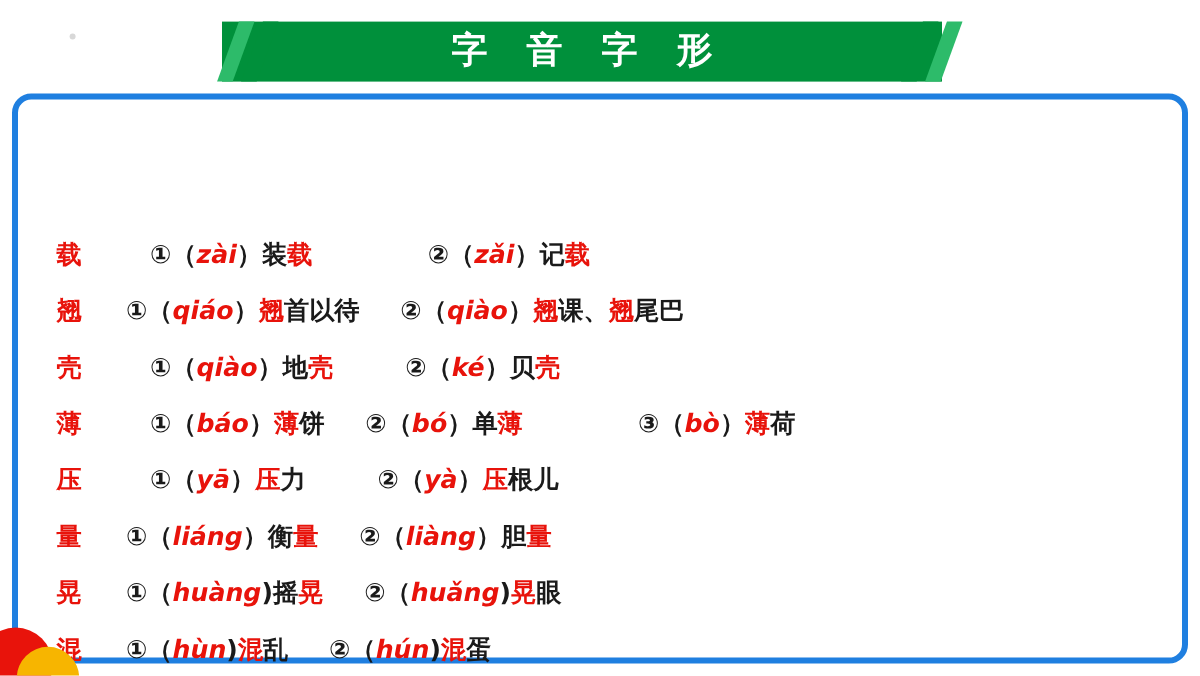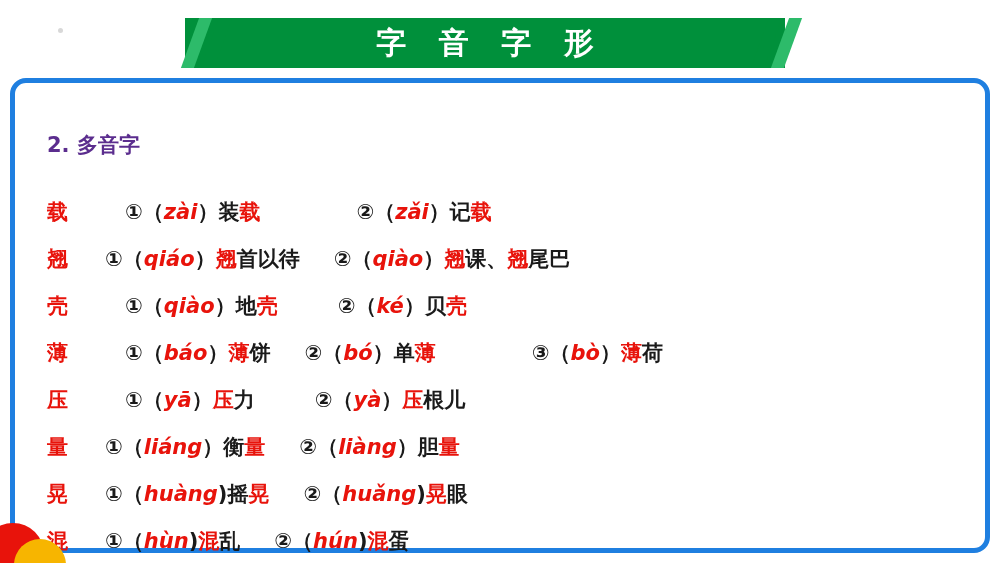--- a/index.html
+++ b/index.html
@@ -179,21 +179,20 @@
     <div class="slash light s1"></div>
     <div class="slash s2"></div>
     <div class="slash s3"></div>
     <div class="slash light s4"></div>
     <div class="banner-title">字 音 字 形</div>
   </div>
 
   <div class="tick"></div>
 
   <div class="frame">
-    <div class="section-title">2. 多音字</div>
     <div class="rows">
         <div class="row"><span class="hz">载</span><span class="sp-md"></span><span class="entry"><span class="num">①</span><span class="par">（</span><span class="pinyin">zài</span><span class="par">）</span><span class="word"><span class="k">装</span><span class="r">载</span></span></span><span class="sp-xl"></span><span class="entry"><span class="num">②</span><span class="par">（</span><span class="pinyin">zǎi</span><span class="par">）</span><span class="word"><span class="k">记</span><span class="r">载</span></span></span></div>
         <div class="row"><span class="hz">翘</span><span class="sp-sm"></span><span class="entry"><span class="num">①</span><span class="par">（</span><span class="pinyin">qiáo</span><span class="par">）</span><span class="word"><span class="r">翘</span><span class="k">首以待</span></span></span><span class="sp-md"></span><span class="entry"><span class="num">②</span><span class="par">（</span><span class="pinyin">qiào</span><span class="par">）</span><span class="word"><span class="r">翘</span><span class="k">课、</span><span class="r">翘</span><span class="k">尾巴</span></span></span></div>
         <div class="row"><span class="hz">壳</span><span class="sp-md"></span><span class="entry"><span class="num">①</span><span class="par">（</span><span class="pinyin">qiào</span><span class="par">）</span><span class="word"><span class="k">地</span><span class="r">壳</span></span></span><span class="sp-lg"></span><span class="entry"><span class="num">②</span><span class="par">（</span><span class="pinyin">ké</span><span class="par">）</span><span class="word"><span class="k">贝</span><span class="r">壳</span></span></span></div>
         <div class="row"><span class="hz">薄</span><span class="sp-md"></span><span class="entry"><span class="num">①</span><span class="par">（</span><span class="pinyin">báo</span><span class="par">）</span><span class="word"><span class="r">薄</span><span class="k">饼</span></span></span><span class="sp-md"></span><span class="entry"><span class="num">②</span><span class="par">（</span><span class="pinyin">bó</span><span class="par">）</span><span class="word"><span class="k">单</span><span class="r">薄</span></span></span><span class="sp-xl"></span><span class="entry"><span class="num">③</span><span class="par">（</span><span class="pinyin">bò</span><span class="par">）</span><span class="word"><span class="r">薄</span><span class="k">荷</span></span></span></div>
         <div class="row"><span class="hz">压</span><span class="sp-md"></span><span class="entry"><span class="num">①</span><span class="par">（</span><span class="pinyin">yā</span><span class="par">）</span><span class="word"><span class="r">压</span><span class="k">力</span></span></span><span class="sp-lg"></span><span class="entry"><span class="num">②</span><span class="par">（</span><span class="pinyin">yà</span><span class="par">）</span><span class="word"><span class="r">压</span><span class="k">根儿</span></span></span></div>
         <div class="row"><span class="hz">量</span><span class="sp-sm"></span><span class="entry"><span class="num">①</span><span class="par">（</span><span class="pinyin">liáng</span><span class="par">）</span><span class="word"><span class="k">衡</span><span class="r">量</span></span></span><span class="sp-md"></span><span class="entry"><span class="num">②</span><span class="par">（</span><span class="pinyin">liàng</span><span class="par">）</span><span class="word"><span class="k">胆</span><span class="r">量</span></span></span></div>
         <div class="row"><span class="hz">晃</span><span class="sp-sm"></span><span class="entry"><span class="num">①</span><span class="par">（</span><span class="pinyin">huàng</span><span class="par">)</span><span class="word"><span class="k">摇</span><span class="r">晃</span></span></span><span class="sp-md"></span><span class="entry"><span class="num">②</span><span class="par">（</span><span class="pinyin">huǎng</span><span class="par">)</span><span class="word"><span class="r">晃</span><span class="k">眼</span></span></span></div>
         <div class="row"><span class="hz">混</span><span class="sp-sm"></span><span class="entry"><span class="num">①</span><span class="par">（</span><span class="pinyin">hùn</span><span class="par">)</span><span class="word"><span class="r">混</span><span class="k">乱</span></span></span><span class="sp-md"></span><span class="entry"><span class="num">②</span><span class="par">（</span><span class="pinyin">hún</span><span class="par">)</span><span class="word"><span class="r">混</span><span class="k">蛋</span></span></span></div>
       </div>

